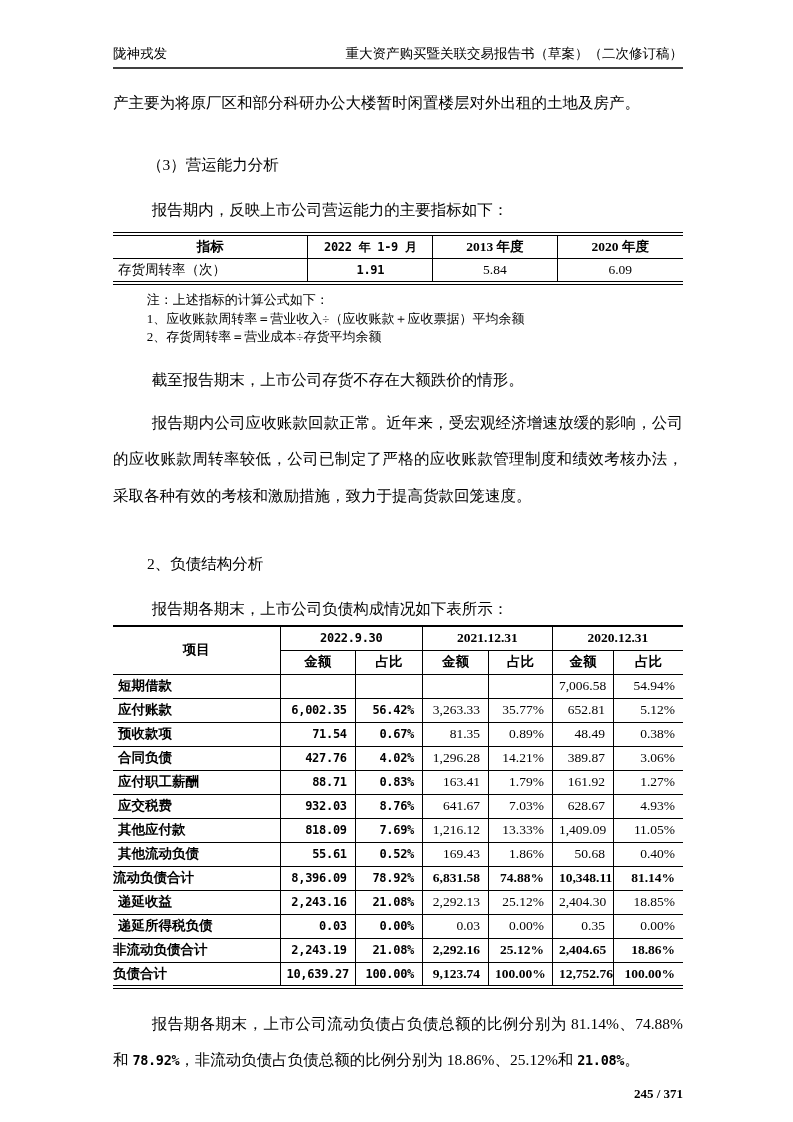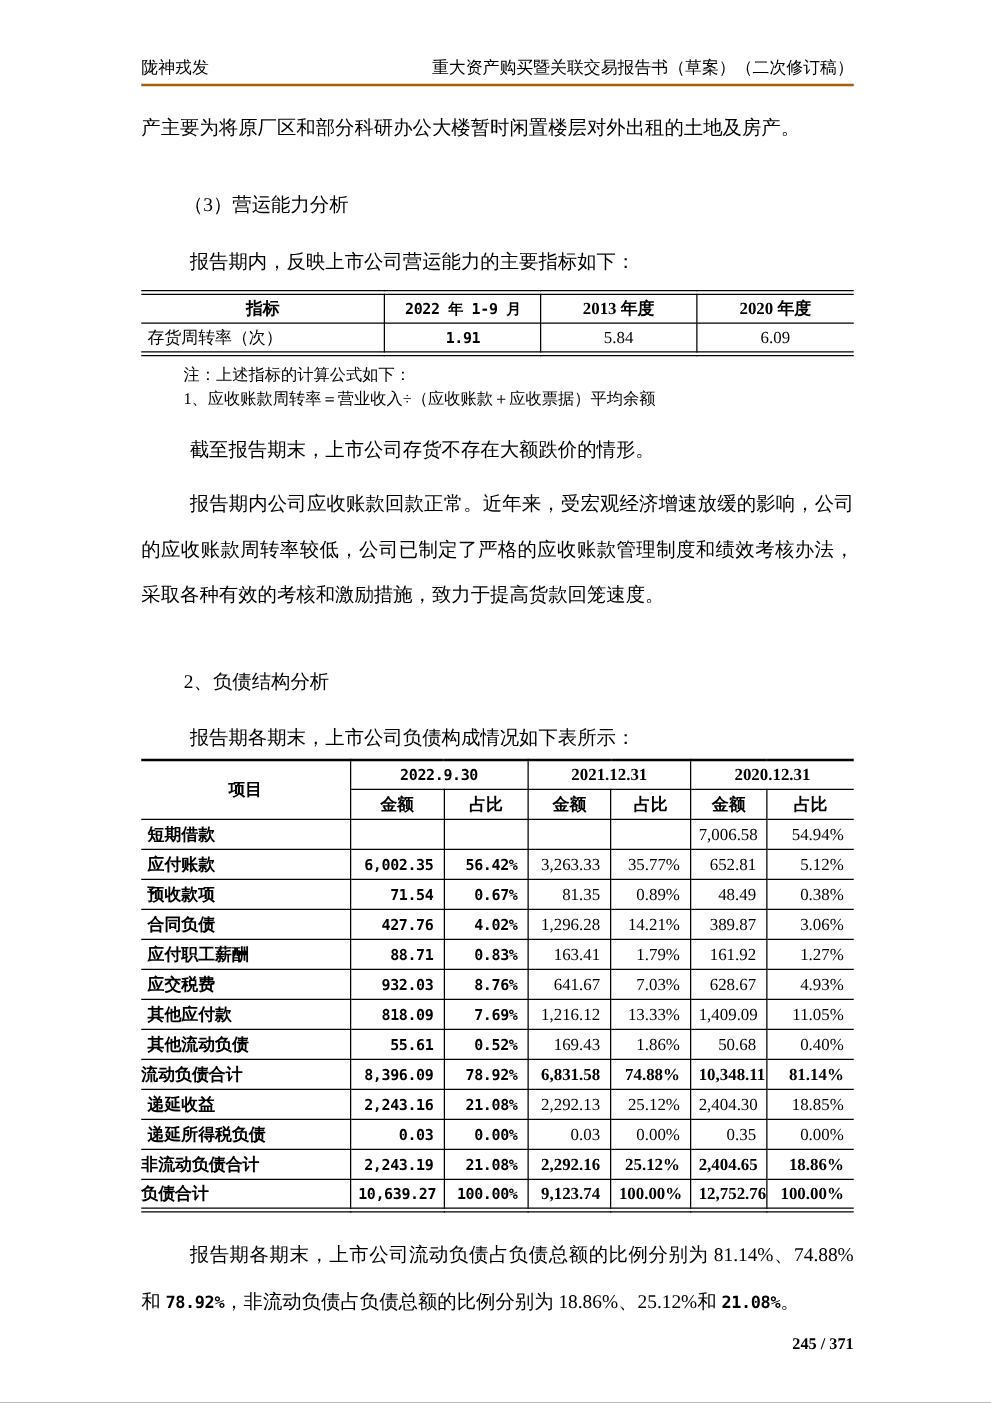--- a/index.html
+++ b/index.html
@@ -7,21 +7,21 @@
   .page {
     width:793px; height:1122px; background:#fff; color:#000;
     margin:0 auto; position:relative;
     font-family:"Liberation Serif","DejaVu Serif",serif;
     padding:46px 110px 0 113px;
     overflow:hidden;
   }
   
   .hdr {
     display:flex; justify-content:space-between; align-items:flex-end;
-    border-bottom:2px solid #a16207; padding-bottom:5px;
+    border-bottom:2px solid #404040; padding-bottom:5px;
     font-size:13.5px; line-height:16px;
   }
   
   .para { font-size:15.5px; line-height:24px; text-align:justify; }
   .ind  { text-indent:2.5em; }
   .p-intro { margin-top:22px; }
   .h-sec { font-size:15.5px; line-height:24px; font-weight:normal; margin-top:38px; padding-left:2.2em; }
   .p-lead { margin-top:21px; }
   .p-tall { line-height:36.5px; }
   .p-recv { margin-top:13px; }
@@ -92,20 +92,21 @@
       <td class="ctr c22">1.91</td>
       <td class="ctr">5.84</td>
       <td class="ctr">6.09</td>
     </tr>
   </tbody>
     </table>
 
   <div class="notes">
     <div>注：上述指标的计算公式如下：</div>
     <div>1、应收账款周转率＝营业收入÷（应收账款＋应收票据）平均余额</div>
+    <div>2、存货周转率＝营业成本÷存货平均余额</div>
   </div>
 
   <p class="para ind p-inv">截至报告期末，上市公司存货不存在大额跌价的情形。</p>
 
   <p class="para ind p-tall p-recv">报告期内公司应收账款回款正常。近年来，受宏观经济增速放缓的影响，公司的应收账款周转率较低，公司已制定了严格的应收账款管理制度和绩效考核办法，采取各种有效的考核和激励措施，致力于提高货款回笼速度。</p>
 
   <h3 class="h-sec">2、负债结构分析</h3>
 
   <p class="para ind p-lead2">报告期各期末，上市公司负债构成情况如下表所示：</p>
 

